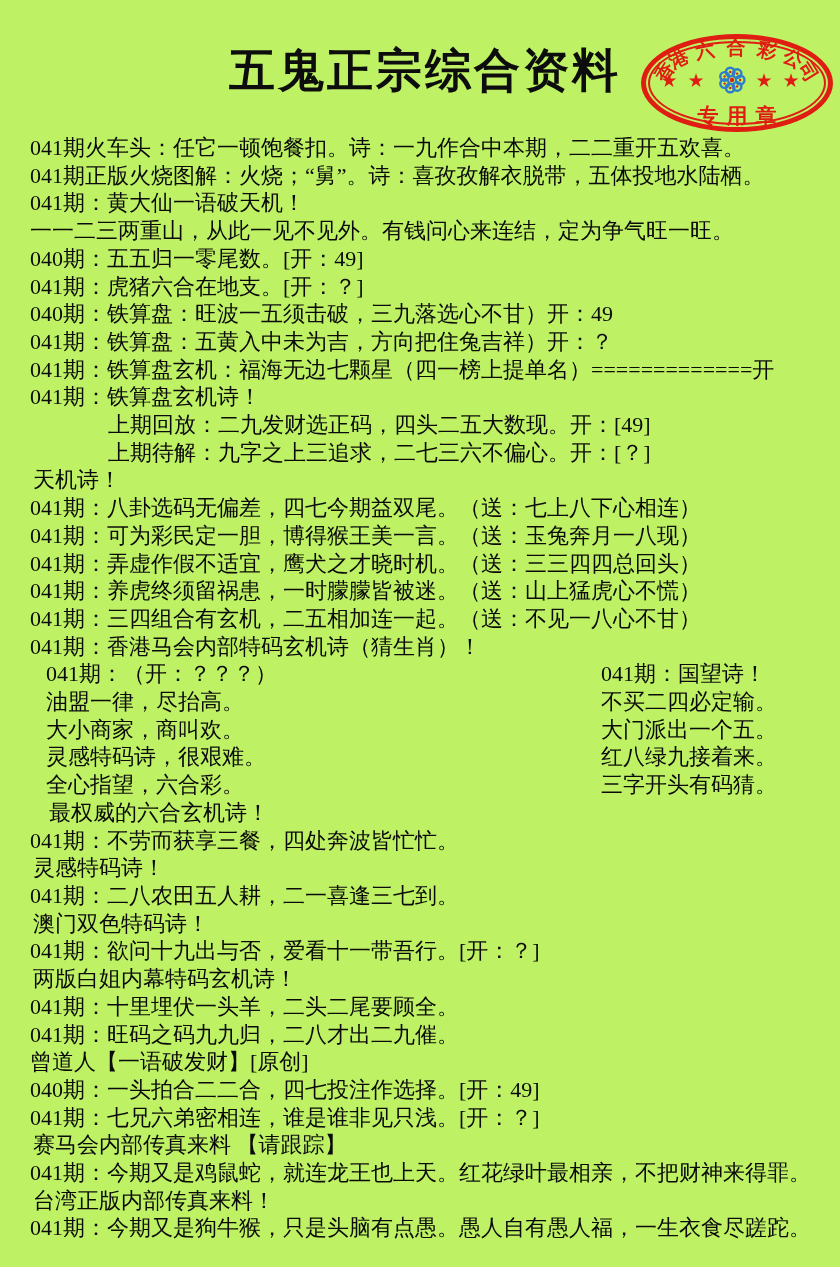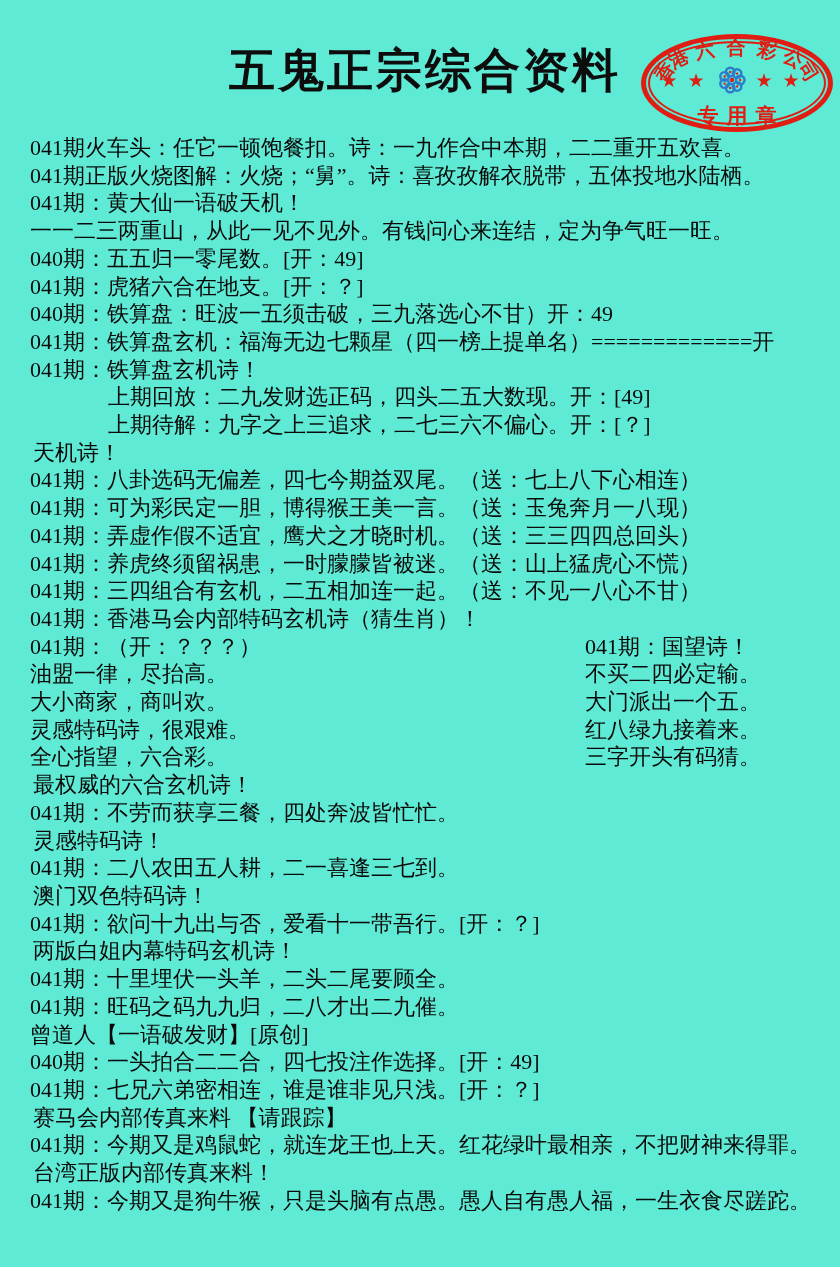--- a/index.html
+++ b/index.html
@@ -1,19 +1,19 @@
 <!DOCTYPE html>
 <html><head>
 <meta charset="utf-8">
 <style>
   html,body { margin:0; padding:0; background:#ffffff; }
   .page {
     position:relative;
     width:840px; height:1267px;
-    background:#5eead4;
+    background:#bef264;
     font-family:"Liberation Serif","DejaVu Serif",serif;
     color:#0a0a0a;
     overflow:hidden;
   }
   .title {
     position:absolute; left:229px; top:42px;
     margin:0;
     font-size:46px; font-weight:600;
     letter-spacing:3px;
     line-height:58px;
@@ -43,21 +43,21 @@
   .body-text { position:absolute; left:0; top:134px; width:716px; }
   .line {
     font-size:22px;
     line-height:27.7px;
     white-space:nowrap;
     padding-left:30px;
   }
   .line.indent-1 { padding-left:33px; }
   .line.indent-2 { }
   .line.indent-3 { padding-left:108px; }
-  .columns { position:relative; }
+  .columns { position:relative;margin-left:16px; }
   .col-right { position:absolute; left:585px; top:0; }
   .col-right .line { padding-left:0; }
 </style>
 </head>
 <body>
 
 <div class="page">
 
   <h1 class="title">五鬼正宗综合资料</h1>
 
@@ -105,20 +105,21 @@
 
   <div class="body-text">
     <div>
         <div class="line">041期火车头：任它一顿饱餐扣。诗：一九作合中本期，二二重开五欢喜。</div>
         <div class="line">041期正版火烧图解：火烧；“舅”。诗：喜孜孜解衣脱带，五体投地水陆栖。</div>
         <div class="line">041期：黄大仙一语破天机！</div>
         <div class="line">一一二三两重山，从此一见不见外。有钱问心来连结，定为争气旺一旺。</div>
         <div class="line">040期：五五归一零尾数。[开：49]</div>
         <div class="line">041期：虎猪六合在地支。[开：？]</div>
         <div class="line">040期：铁算盘：旺波一五须击破，三九落选心不甘）开：49</div>
+        <div class="line">041期：铁算盘：五黄入中未为吉，方向把住兔吉祥）开：？</div>
         <div class="line">041期：铁算盘玄机：福海无边七颗星（四一榜上提单名）=============开</div>
         <div class="line">041期：铁算盘玄机诗！</div>
         <div class="line indent-3">上期回放：二九发财选正码，四头二五大数现。开：[49]</div>
         <div class="line indent-3">上期待解：九字之上三追求，二七三六不偏心。开：[？]</div>
         <div class="line indent-1">天机诗！</div>
         <div class="line">041期：八卦选码无偏差，四七今期益双尾。（送：七上八下心相连）</div>
         <div class="line">041期：可为彩民定一胆，博得猴王美一言。（送：玉兔奔月一八现）</div>
         <div class="line">041期：弄虚作假不适宜，鹰犬之才晓时机。（送：三三四四总回头）</div>
         <div class="line">041期：养虎终须留祸患，一时朦朦皆被迷。（送：山上猛虎心不慌）</div>
         <div class="line">041期：三四组合有玄机，二五相加连一起。（送：不见一八心不甘）</div>

